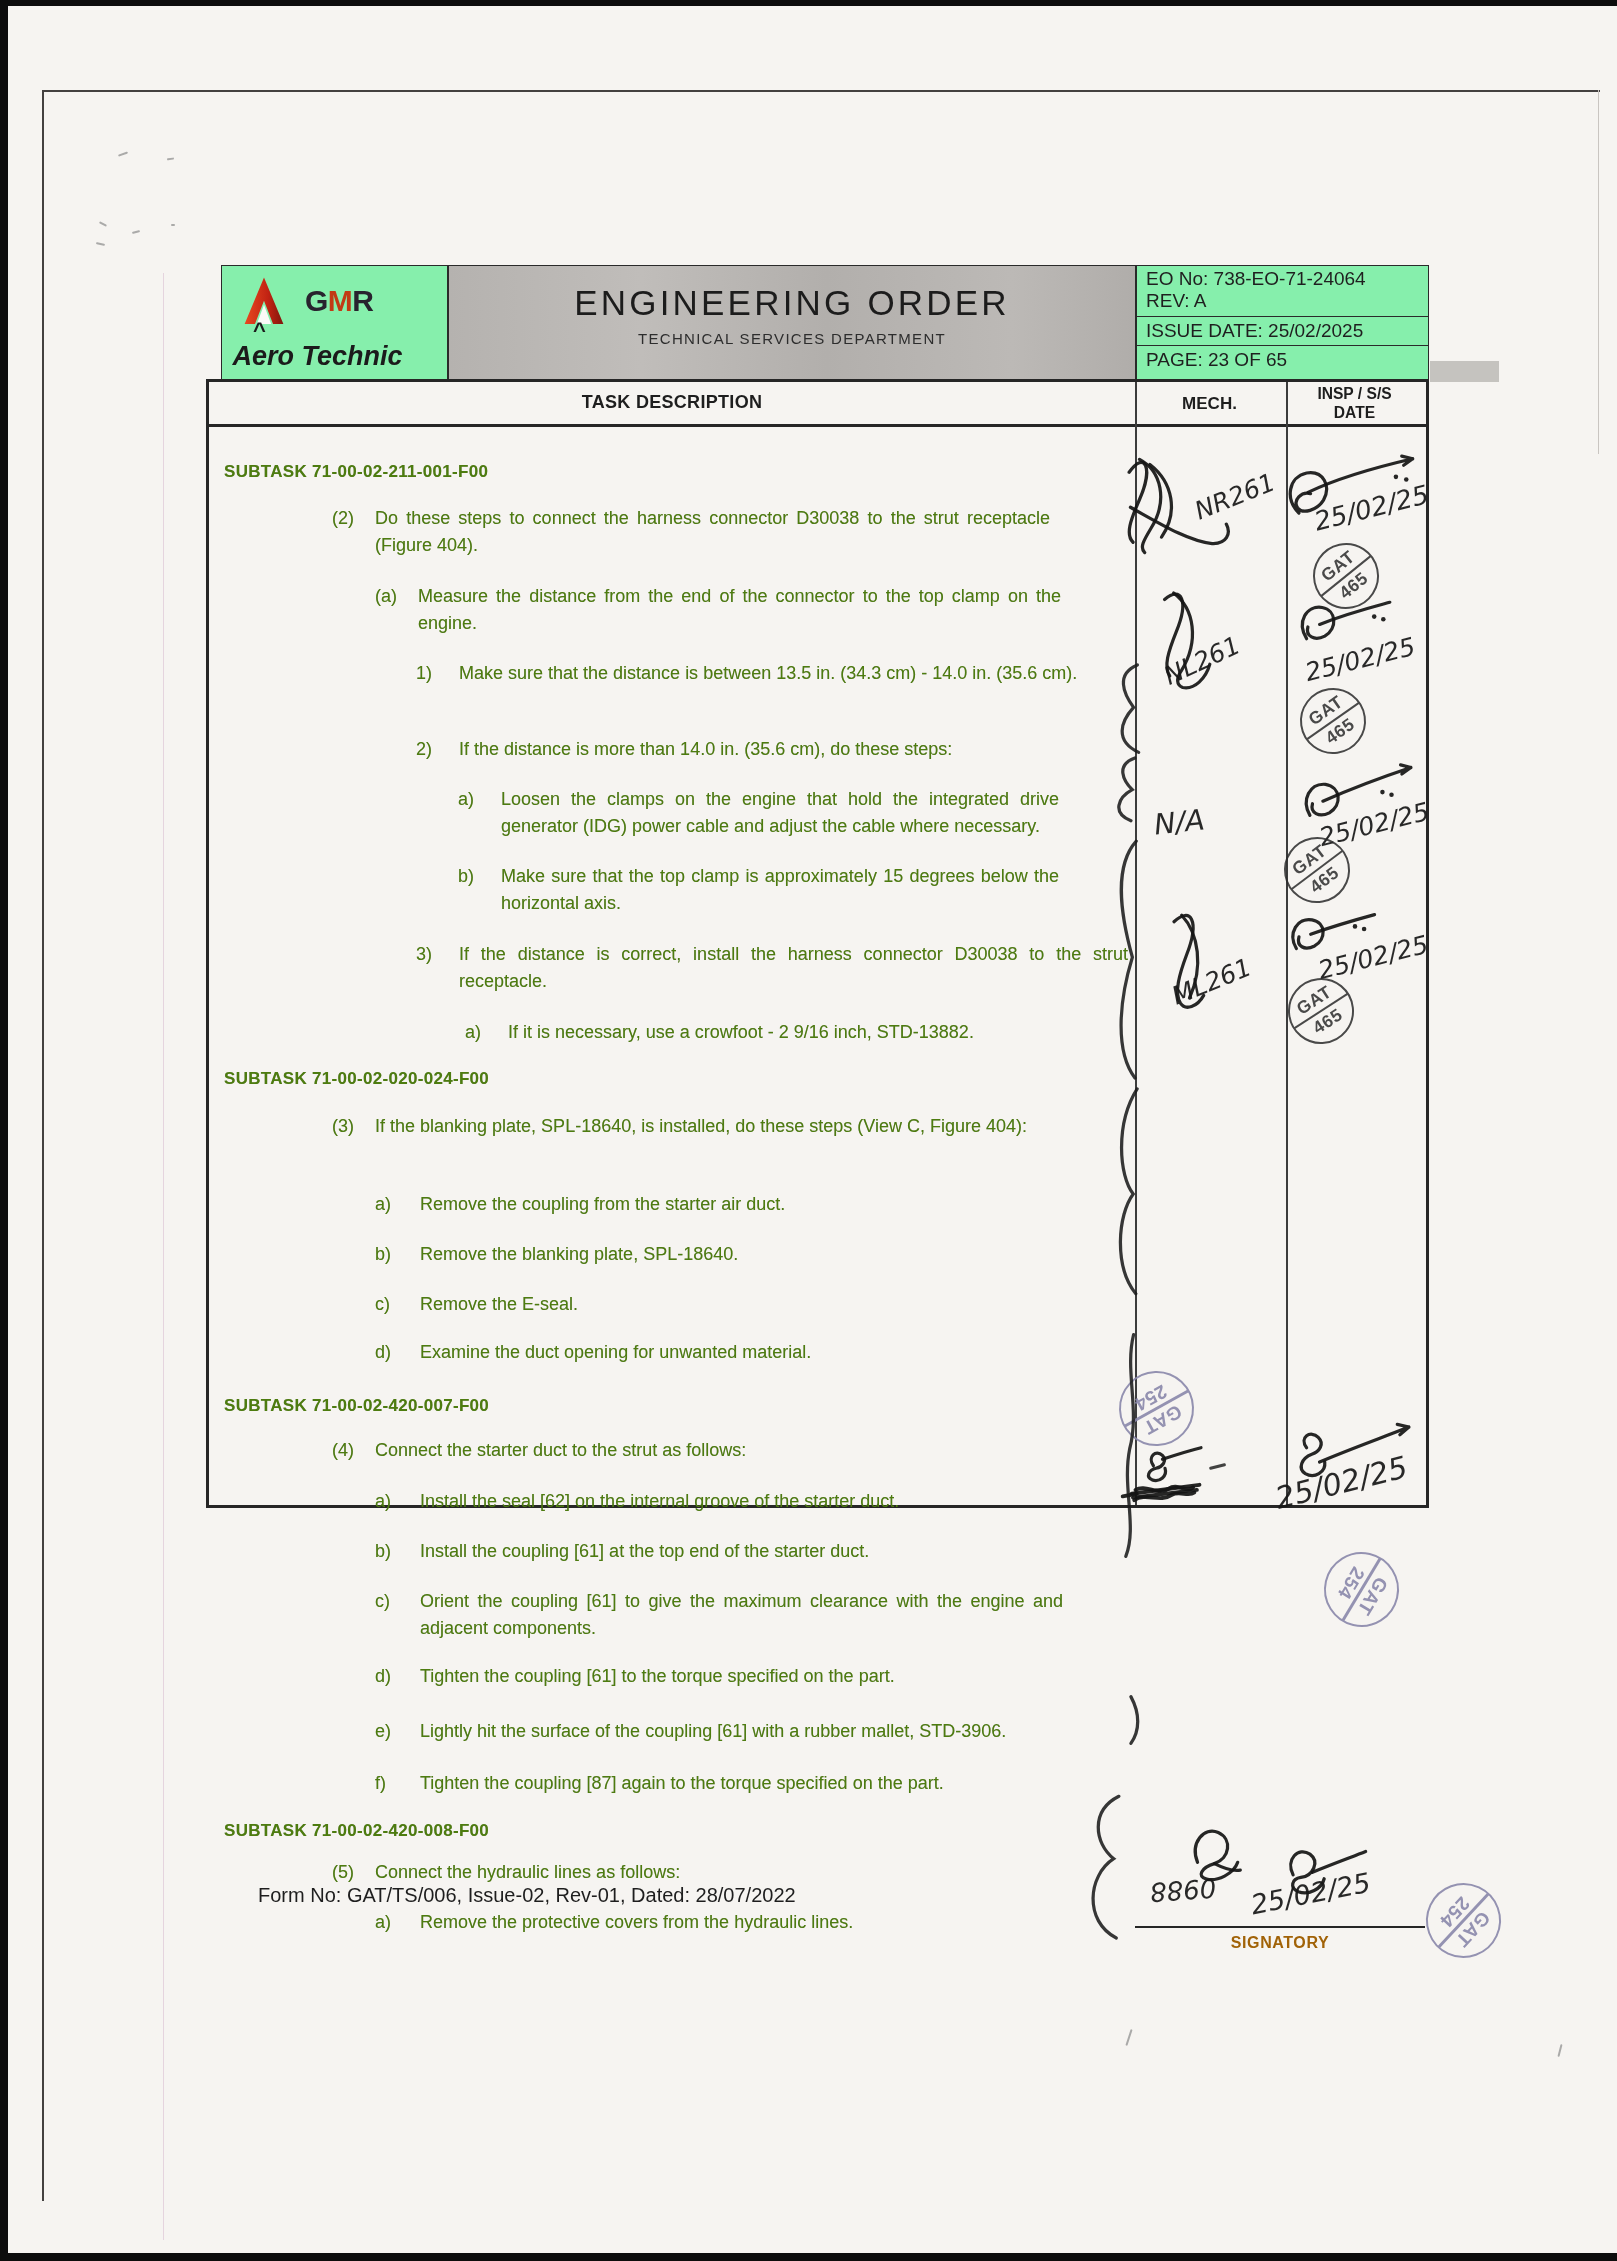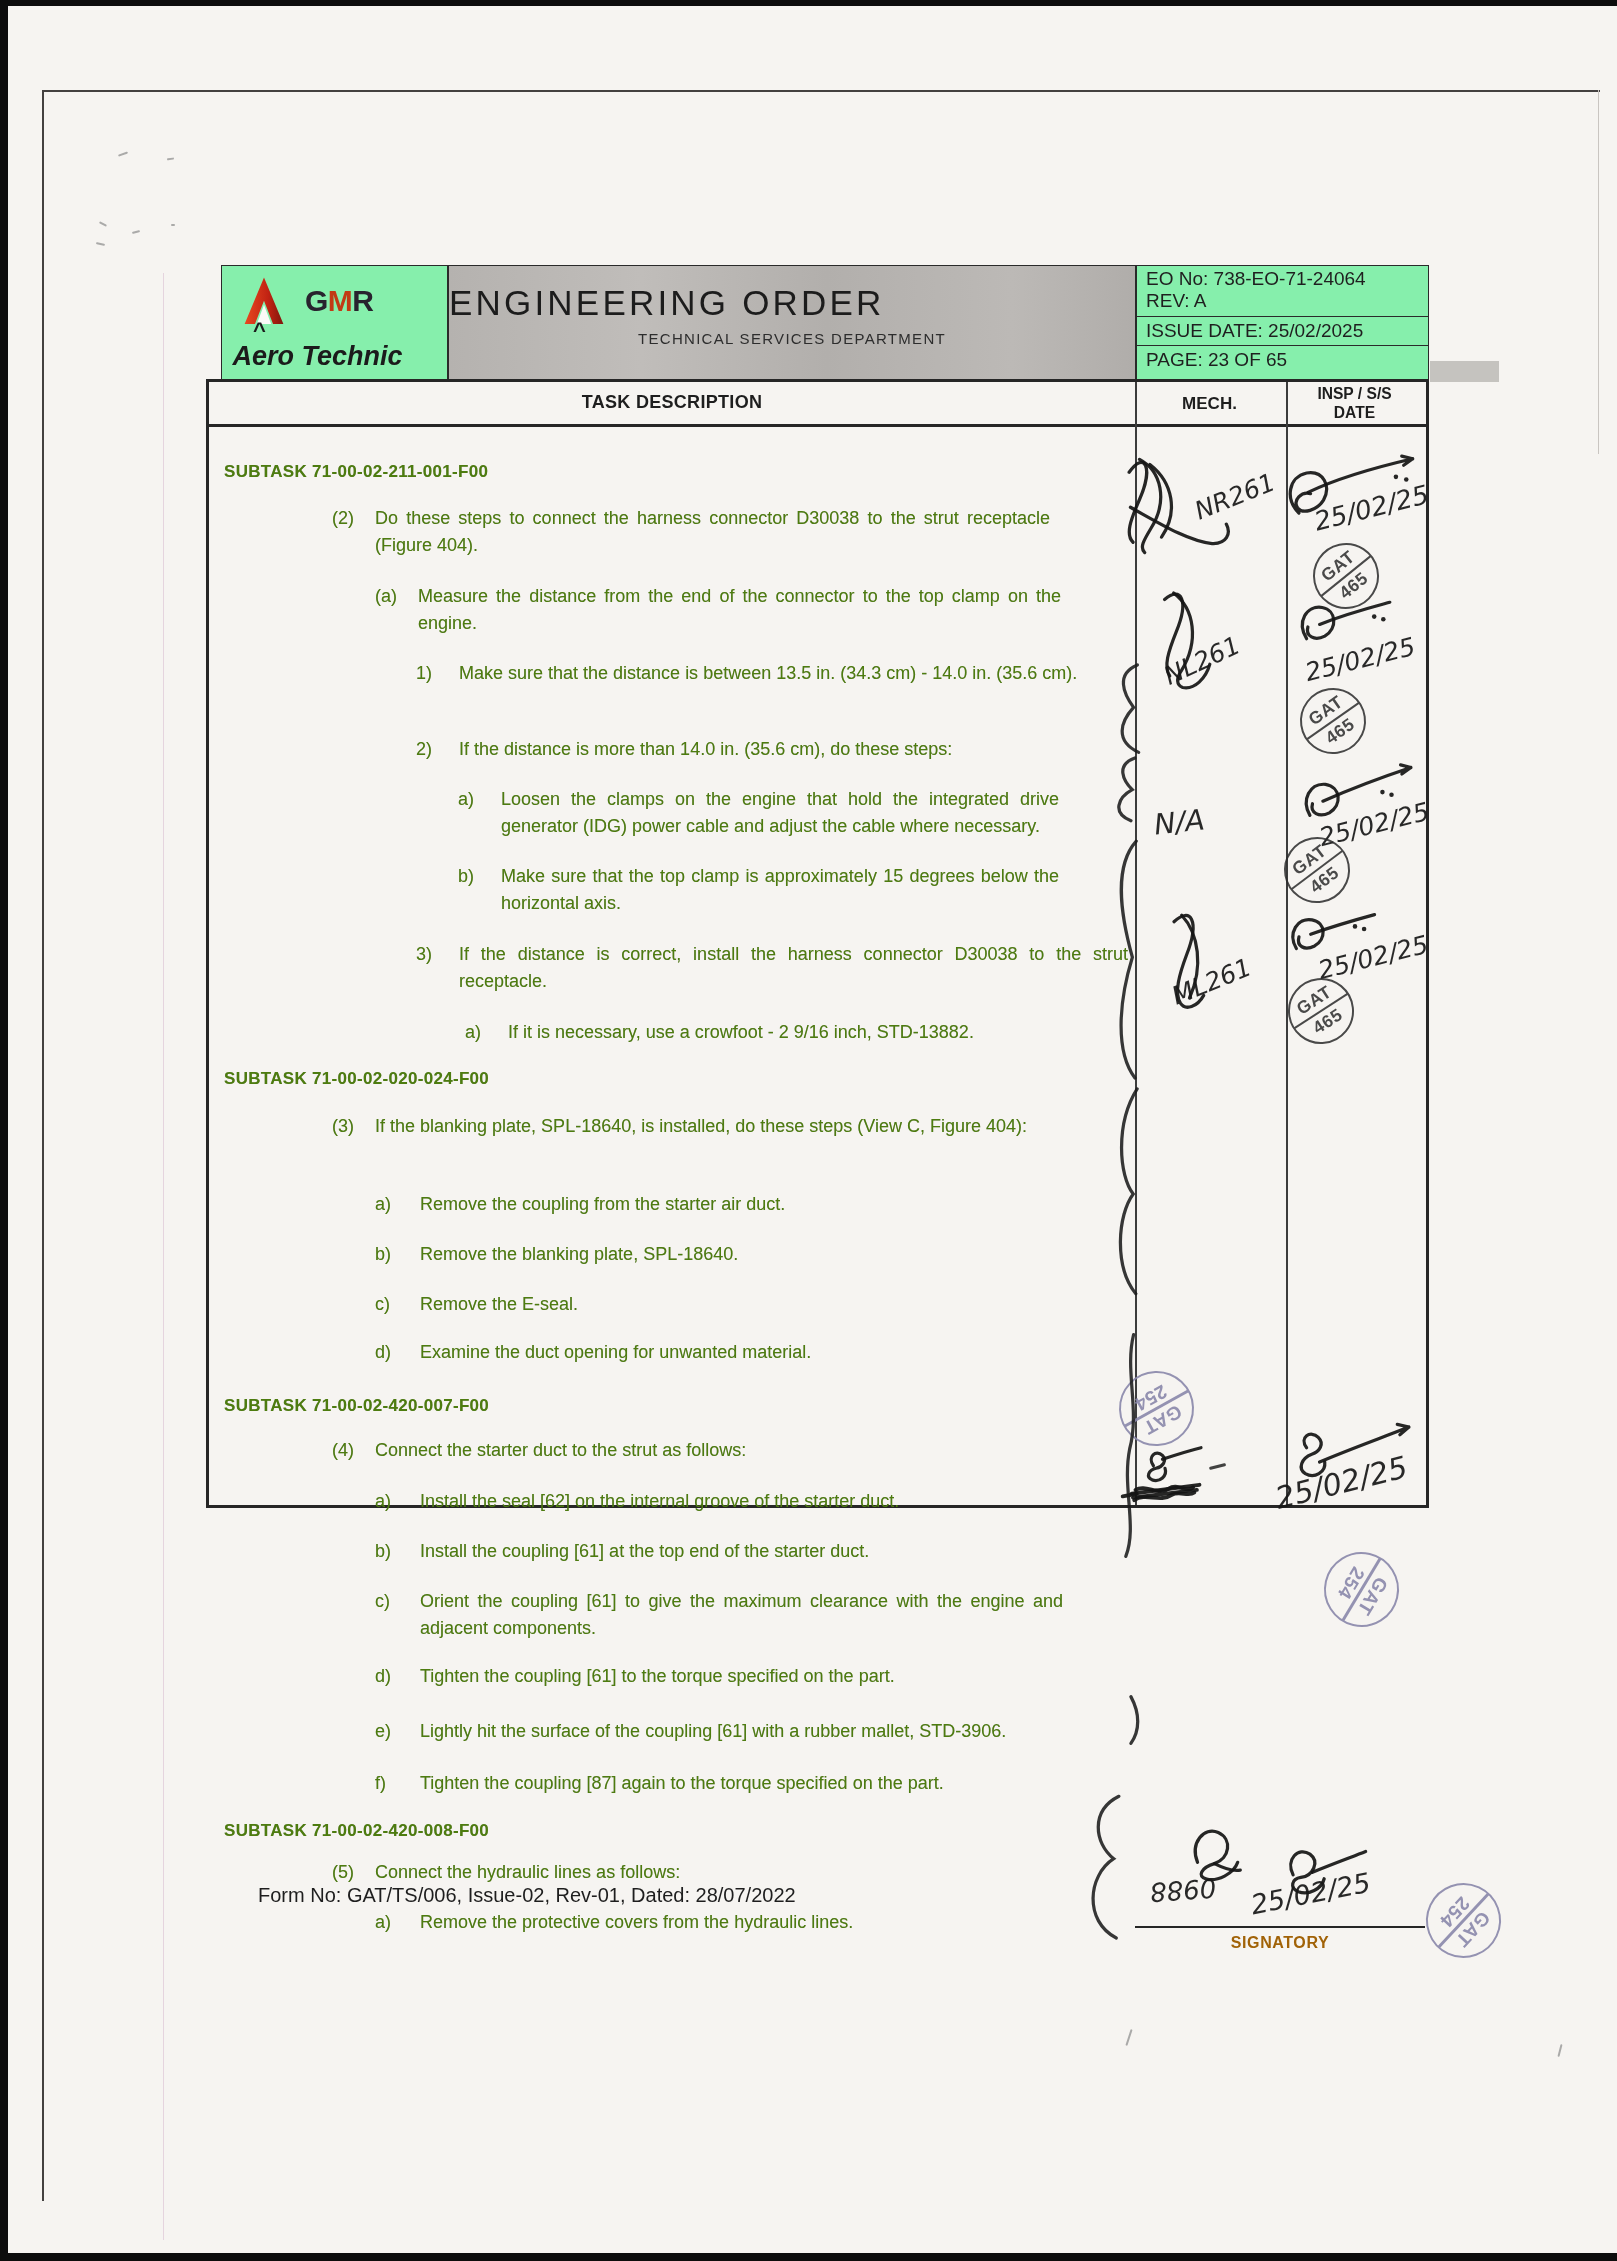--- a/index.html
+++ b/index.html
@@ -9,21 +9,21 @@
   }
   .abs{position:absolute}
   
   .edge{background:#0d0d0d}
   .pink-line{background:rgba(190,140,180,.30)}
   .pencil{background:#8a8a8a;border-radius:1.3px;opacity:.7}
   
   .cell{border:1.9px solid #2a2a2a;box-sizing:border-box;background:#86efac}
   .gray-band{background:linear-gradient(90deg,#b5b2af,#c0bdba 28%,#b2afac 55%,#bcb9b6 82%,#b0adaa)}
   .eo-row{box-sizing:border-box;padding-left:9px;font-size:19px;color:#1f1f1f;white-space:nowrap}
-  .title{font-size:35px;letter-spacing:3.2px;color:#1c1c1c;text-align:left}
+  .title{font-size:35px;letter-spacing:3.2px;color:#1c1c1c;text-align:center}
   .subtitle{font-size:15px;letter-spacing:1.3px;color:#2d2d2d;text-align:center;margin-top:6.5px}
   
   .gmr{font-weight:700;font-size:30px;letter-spacing:-0.6px;color:#28232e;white-space:nowrap}
   .gmr .m{color:#c23a14}
   .aero{font-style:italic;font-weight:700;font-size:27px;color:#1b1b1b;white-space:nowrap}
   .caret{font-weight:900;font-size:22px;color:#1b1b1b}
   
   .table-frame{border:3.2px solid #262626;box-sizing:border-box}
   .hline{background:#262626}
   .vline{background:#3c3c3c}

